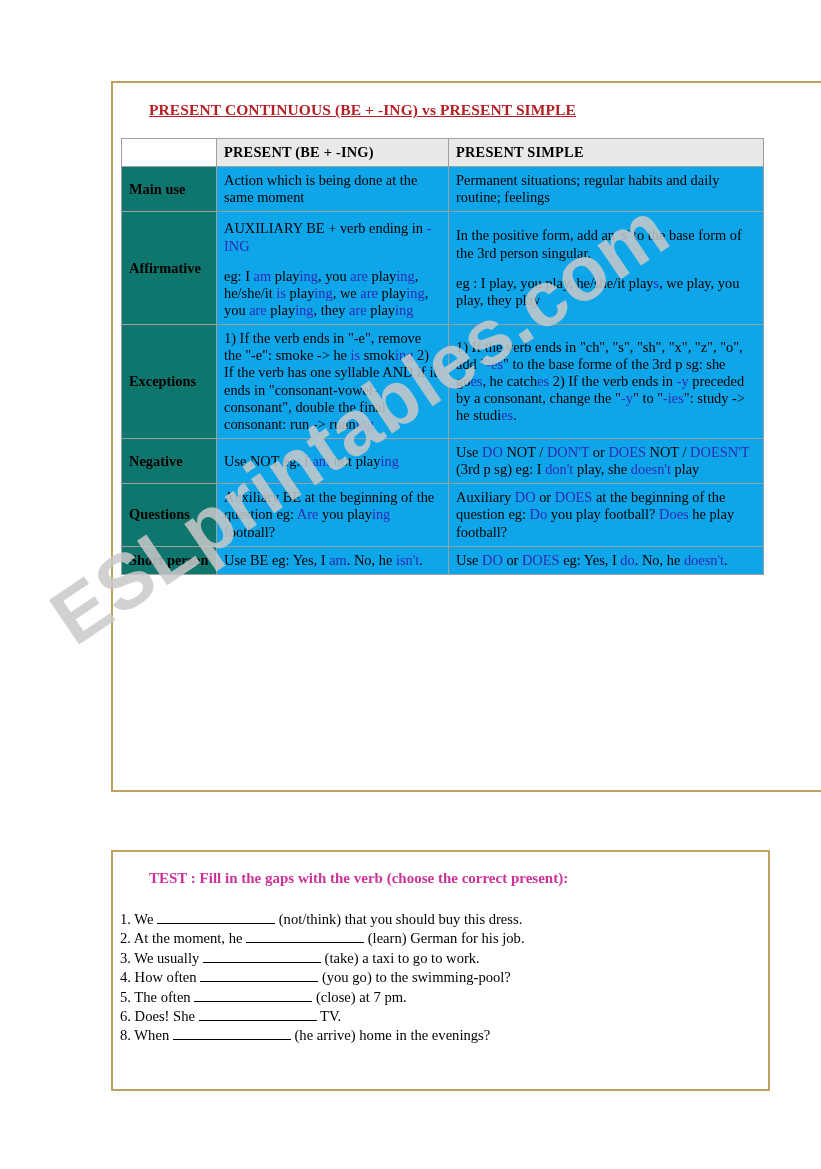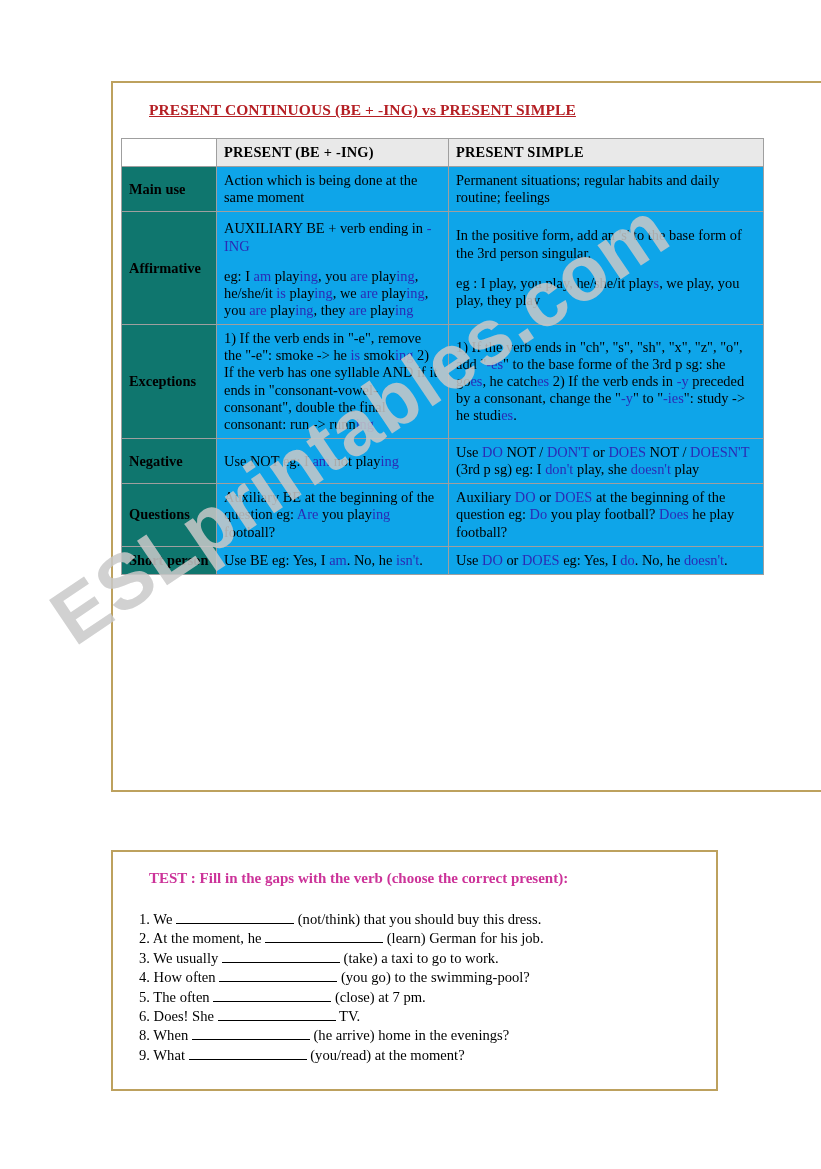--- a/index.html
+++ b/index.html
@@ -46,21 +46,21 @@
     height: 711px;
     box-sizing: border-box;
     border: 2px solid #bda15e;
     background: #ffffff;
     position: absolute;
     z-index: 2;
   }
   .panel-bottom {
     left: 111px;
     top: 850px;
-    width: 607px;
+    width: 659px;
     height: 241px;
     box-sizing: border-box;
     border: 2px solid #bda15e;
     background: #ffffff;
     position: absolute;
     z-index: 2;
   }
 
   
   .title {
@@ -131,21 +131,21 @@
     position: absolute;
     left: 36px;
     top: 18px;
     font-size: 15px;
     font-weight: bold;
     color: #cc3399;
     white-space: nowrap;
   }
   .test-list {
     position: absolute;
-    left: 26px;
+    left: 7px;
     top: 58px;
     width: 640px;
   }
   .test-line {
     font-size: 14.6px;
     line-height: 19.4px;
     color: #000000;
     white-space: nowrap;
   }
   .gap {
@@ -253,15 +253,14 @@
 <div class="panel-bottom">
   <div class="test-heading">TEST : Fill in the gaps with the verb (choose the correct present):</div>
   <div class="test-list">
       <div class="test-line"><span>1. </span><span>We </span><span class="gap" style="width: 118px;"></span><span> (not/think) that you should buy this dress.</span></div>
       <div class="test-line"><span>2. </span><span>At the moment, he </span><span class="gap" style="width: 118px;"></span><span> (learn) German for his job.</span></div>
       <div class="test-line"><span>3. </span><span>We usually </span><span class="gap" style="width: 118px;"></span><span> (take) a taxi to go to work.</span></div>
       <div class="test-line"><span>4. </span><span>How often </span><span class="gap" style="width: 118px;"></span><span> (you go) to the swimming-pool?</span></div>
       <div class="test-line"><span>5. </span><span>The often </span><span class="gap" style="width: 118px;"></span><span> (close) at 7 pm.</span></div>
       <div class="test-line"><span>6. </span><span>Does! She </span><span class="gap" style="width: 118px;"></span><span> TV.</span></div>
       <div class="test-line"><span>8. </span><span>When </span><span class="gap" style="width: 118px;"></span><span> (he arrive) home in the evenings?</span></div>
-      <div class="test-line"><span>9. </span><span>What </span><span class="gap" style="width: 118px;"></span><span> (you/read) at the moment?</span></div>
     </div>
 </div>
 
 </body></html>

